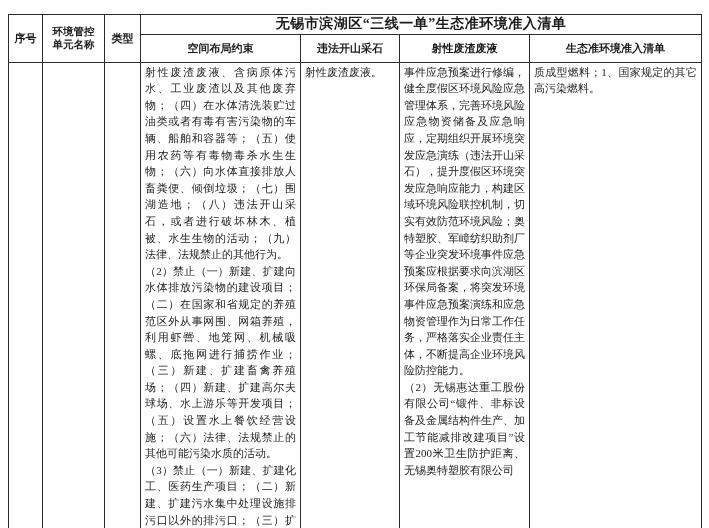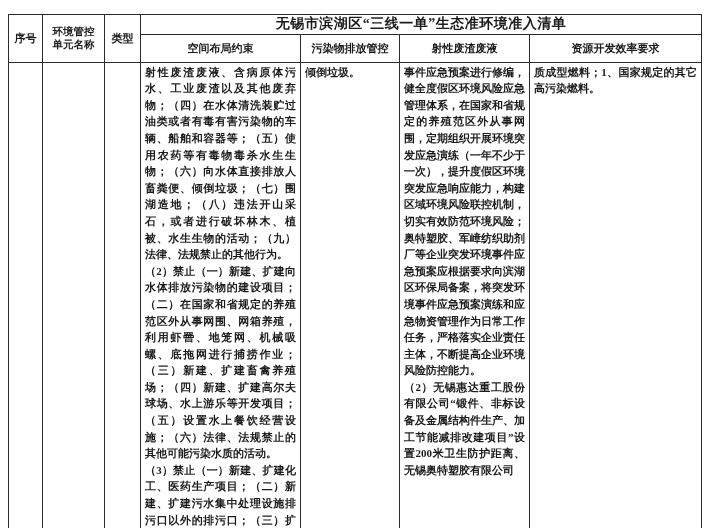--- a/index.html
+++ b/index.html
@@ -40,21 +40,20 @@
     width:48px; margin:8px auto;
     word-break:break-all;
     line-height:13.5px;
     font-size:10.5px;
   }
   .doc-table td { vertical-align:top; }
   .cell-text p {
     margin:0;
     text-align:justify;
     word-break:break-all;
-    font-weight:bold;
   }
   .page-number {
     position:absolute;
     left:0; top:503px; width:709px;
     text-align:center;
     font-size:11px;
     color:#222;
   }
 </style>
 </head>
@@ -76,38 +75,38 @@
         <tr class="title-row">
       <th rowspan="2">序号</th>
       <th rowspan="2" class="unit-name-cell">
         <div class="wrap">环境管控单元名称</div>
       </th>
       <th rowspan="2">类型</th>
       <th colspan="4" class="merged-title">无锡市滨湖区“三线一单”生态准环境准入清单</th>
     </tr>
     <tr class="subhead-row">
       <th>空间布局约束</th>
-      <th>污染物排放管控</th>
+      <th>违法开山采石</th>
       <th>射性废渣废液</th>
-      <th>资源开发效率要求</th>
+      <th>生态准环境准入清单</th>
     </tr>
     <tr class="body-row">
       <td></td>
       <td></td>
       <td></td>
       <td class="cell-text">
         <p>射性废渣废液、含病原体污水、工业废渣以及其他废弃物；（四）在水体清洗装贮过油类或者有毒有害污染物的车辆、船舶和容器等；（五）使用农药等有毒物毒杀水生生物；（六）向水体直接排放人畜粪便、倾倒垃圾；（七）围湖造地；（八）违法开山采石，或者进行破坏林木、植被、水生生物的活动；（九）法律、法规禁止的其他行为。</p>
         <p>（2）禁止（一）新建、扩建向水体排放污染物的建设项目；（二）在国家和省规定的养殖范区外从事网围、网箱养殖，利用虾罾、地笼网、机械吸螺、底拖网进行捕捞作业；（三）新建、扩建畜禽养殖场；（四）新建、扩建高尔夫球场、水上游乐等开发项目；（五）设置水上餐饮经营设施；（六）法律、法规禁止的其他可能污染水质的活动。</p>
         <p>（3）禁止（一）新建、扩建化工、医药生产项目；（二）新建、扩建污水集中处理设施排污口以外的排污口；（三）扩大水产养殖规模；</p>
       </td>
       <td class="cell-text">
-        <p>倾倒垃圾。</p>
+        <p>射性废渣废液。</p>
       </td>
       <td class="cell-text">
-        <p>事件应急预案进行修编，健全度假区环境风险应急管理体系，在国家和省规定的养殖范区外从事网围，定期组织开展环境突发应急演练（一年不少于一次），提升度假区环境突发应急响应能力，构建区域环境风险联控机制，切实有效防范环境风险；奥特塑胶、军嶂纺织助剂厂等企业突发环境事件应急预案应根据要求向滨湖区环保局备案，将突发环境事件应急预案演练和应急物资管理作为日常工作任务，严格落实企业责任主体，不断提高企业环境风险防控能力。</p>
+        <p>事件应急预案进行修编，健全度假区环境风险应急管理体系，完善环境风险应急物资储备及应急响应，定期组织开展环境突发应急演练（违法开山采石），提升度假区环境突发应急响应能力，构建区域环境风险联控机制，切实有效防范环境风险；奥特塑胶、军嶂纺织助剂厂等企业突发环境事件应急预案应根据要求向滨湖区环保局备案，将突发环境事件应急预案演练和应急物资管理作为日常工作任务，严格落实企业责任主体，不断提高企业环境风险防控能力。</p>
         <p>（2）无锡惠达重工股份有限公司“锻件、非标设备及金属结构件生产、加工节能减排改建项目”设置200米卫生防护距离、无锡奥特塑胶有限公司</p>
       </td>
       <td class="cell-text">
         <p>质成型燃料；1、国家规定的其它高污染燃料。</p>
       </td>
     </tr>
   </tbody>
     </table>
 
 

